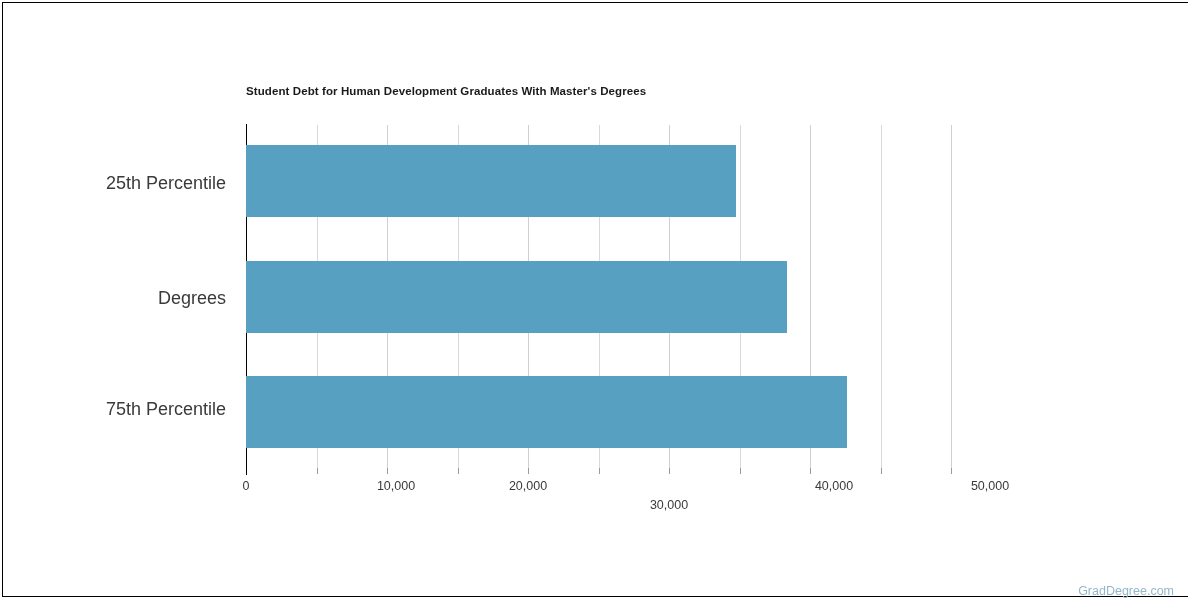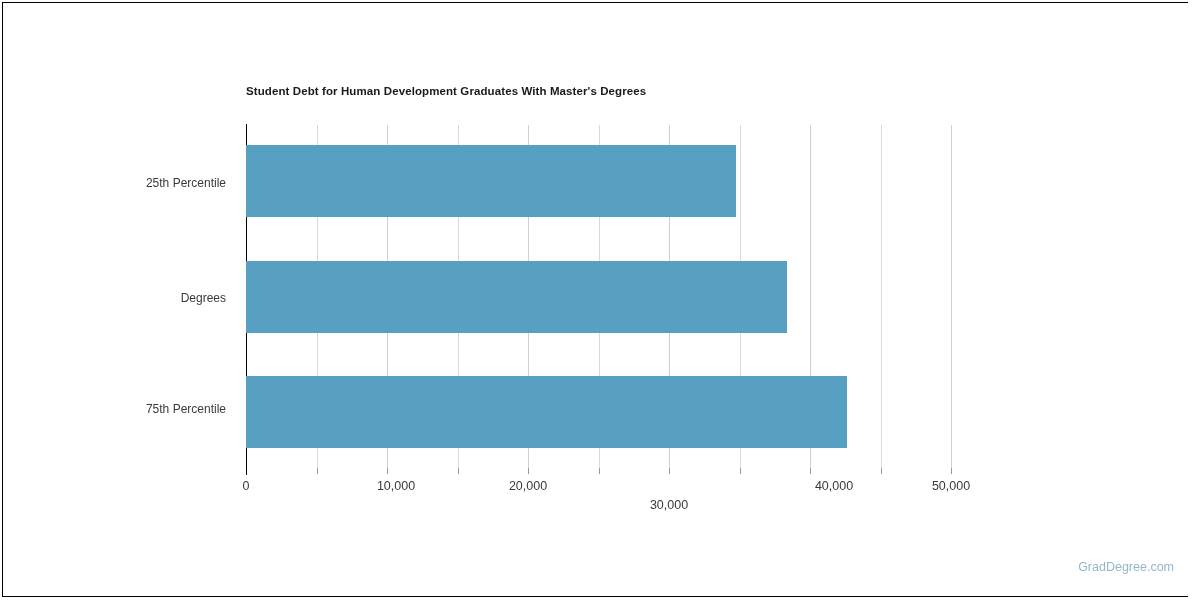--- a/index.html
+++ b/index.html
@@ -76,21 +76,21 @@
   .ylabels {
     position: absolute;
     left: 0px;
     top: 125px;
     width: 236px;
     height: 343px;
   }
   .ylabel {
     position: absolute;
     right: 10px;
-    font-size: 12px;
+    font-size: 18px;
     color: #3a3a3a;
     white-space: nowrap;
     text-align: right;
     line-height: 14px;
   }
 
   
   .xaxis {
     position: absolute;
     left: 246px;
@@ -112,21 +112,21 @@
     font-size: 12.5px;
     color: #3a3a3a;
     white-space: nowrap;
     transform: translateX(-50%);
   }
 
   
   .watermark {
     position: absolute;
     right: 14px;
-    bottom: 26px;
+    bottom: 2px;
     font-size: 12.5px;
     color: #93b7cb;
     white-space: nowrap;
     text-align: right;
   }
 </style>
 </head>
 <body>
 
 <div id="page">
@@ -171,18 +171,18 @@
     <div class="xtick" style="left:493.5px;"></div>
     <div class="xtick" style="left:564px;"></div>
     <div class="xtick" style="left:634.5px;"></div>
     <div class="xtick" style="left:705px;"></div>
 
     <div class="xlabel" style="left:0px;">0</div>
     <div class="xlabel" style="left:150px;">10,000</div>
     <div class="xlabel" style="left:282px;">20,000</div>
     <div class="xlabel" style="left:423px;margin-top:19px;">30,000</div>
     <div class="xlabel" style="left:588px;">40,000</div>
-    <div class="xlabel" style="left:705px;">50,000</div>
+    <div class="xlabel" style="left:744px;">50,000</div>
   </div>
 
   <div class="watermark" style="color: rgb(147, 183, 203);">GradDegree.com</div>
 
 </div>
 
 </body></html>

